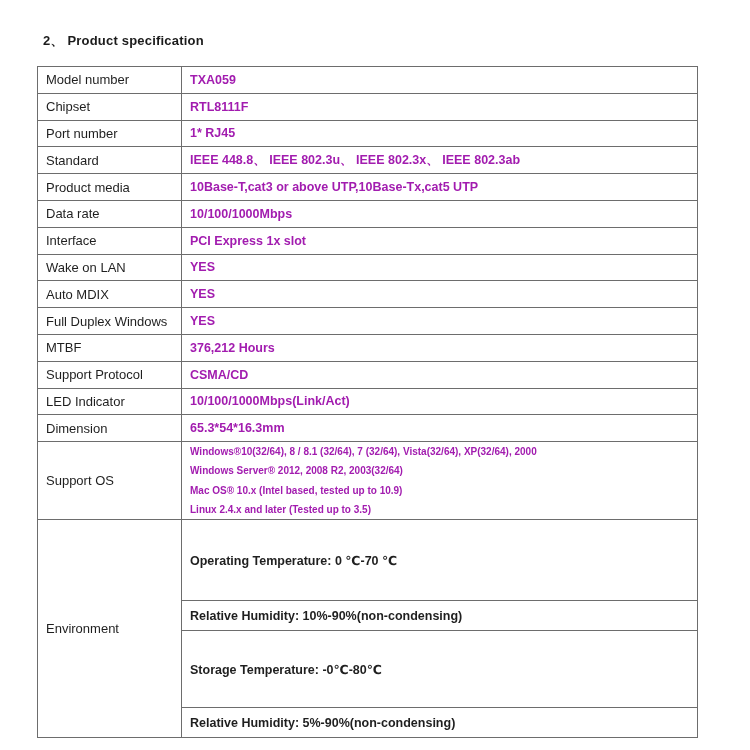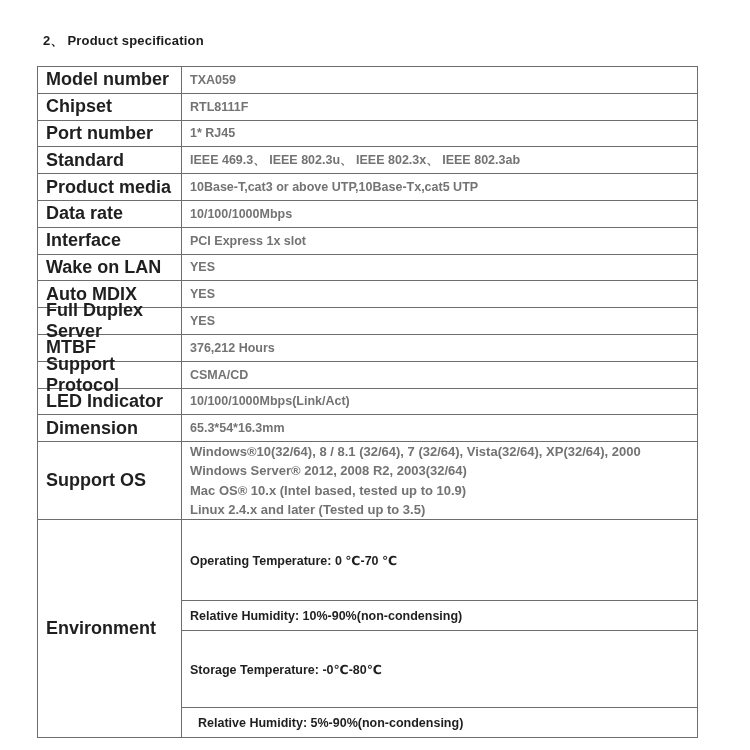--- a/index.html
+++ b/index.html
@@ -35,43 +35,43 @@
     flex:none;
   }
   .row:last-child { border-bottom:none; }
   .cell-label {
     width:144px;
     flex:none;
     border-right:1px solid #6d6d6d;
     display:flex;
     align-items:center;
     padding-left:8px;
-    font-size:18px;
-    font-weight:700;
+    font-size:13px;
+    font-weight:400;
     color:#1f1f1f;
   }
   .cell-value {
     flex:1;
     display:flex;
     align-items:center;
     padding-left:8px;
     font-size:12.5px;
     font-weight:600;
-    color:#737373;
+    color:#a21caf;
   }
   
   .row-os { height:78px; }
   .row-os .cell-value {
     flex-direction:column;
     align-items:flex-start;
     justify-content:center;
   }
   .os-line {
     line-height:19.4px;
-    font-size:13px;
+    font-size:10px;
     font-weight:600;
     white-space:nowrap;
   }
   
   .row-env { height:217px; }
   .env-subs {
     flex:1;
     display:flex;
     flex-direction:column;
   }
@@ -81,21 +81,21 @@
     align-items:center;
     padding-left:8px;
     font-size:12.5px;
     font-weight:700;
     flex:none;
   }
   .env-sub:last-child { border-bottom:none; }
   .env-sub-tall1 { height:81px; }
   .env-sub-short1 { height:30px; }
   .env-sub-tall2 { height:77px; }
-  .env-sub-short2 { height:29px;margin-left:8px; }
+  .env-sub-short2 { height:29px; }
 </style>
 </head>
 <body>
 
 <div class="page-title">2、 Product specification</div>
 
 <div class="spec-table">
 
   <div class="row">
     <div class="cell-label">Model number</div>
@@ -104,21 +104,21 @@
   <div class="row">
     <div class="cell-label">Chipset</div>
     <div class="cell-value">RTL8111F</div>
   </div>
   <div class="row">
     <div class="cell-label">Port number</div>
     <div class="cell-value">1* RJ45</div>
   </div>
   <div class="row">
     <div class="cell-label">Standard</div>
-    <div class="cell-value">IEEE 469.3、 IEEE 802.3u、 IEEE 802.3x、 IEEE 802.3ab</div>
+    <div class="cell-value">IEEE 448.8、 IEEE 802.3u、 IEEE 802.3x、 IEEE 802.3ab</div>
   </div>
   <div class="row">
     <div class="cell-label">Product media</div>
     <div class="cell-value">10Base-T,cat3 or above UTP,10Base-Tx,cat5 UTP</div>
   </div>
   <div class="row">
     <div class="cell-label">Data rate</div>
     <div class="cell-value">10/100/1000Mbps</div>
   </div>
   <div class="row">
@@ -127,21 +127,21 @@
   </div>
   <div class="row">
     <div class="cell-label">Wake on LAN</div>
     <div class="cell-value">YES</div>
   </div>
   <div class="row">
     <div class="cell-label">Auto MDIX</div>
     <div class="cell-value">YES</div>
   </div>
   <div class="row">
-    <div class="cell-label">Full Duplex Server</div>
+    <div class="cell-label">Full Duplex Windows</div>
     <div class="cell-value">YES</div>
   </div>
   <div class="row">
     <div class="cell-label">MTBF</div>
     <div class="cell-value">376,212 Hours</div>
   </div>
   <div class="row">
     <div class="cell-label">Support Protocol</div>
     <div class="cell-value">CSMA/CD</div>
   </div>

